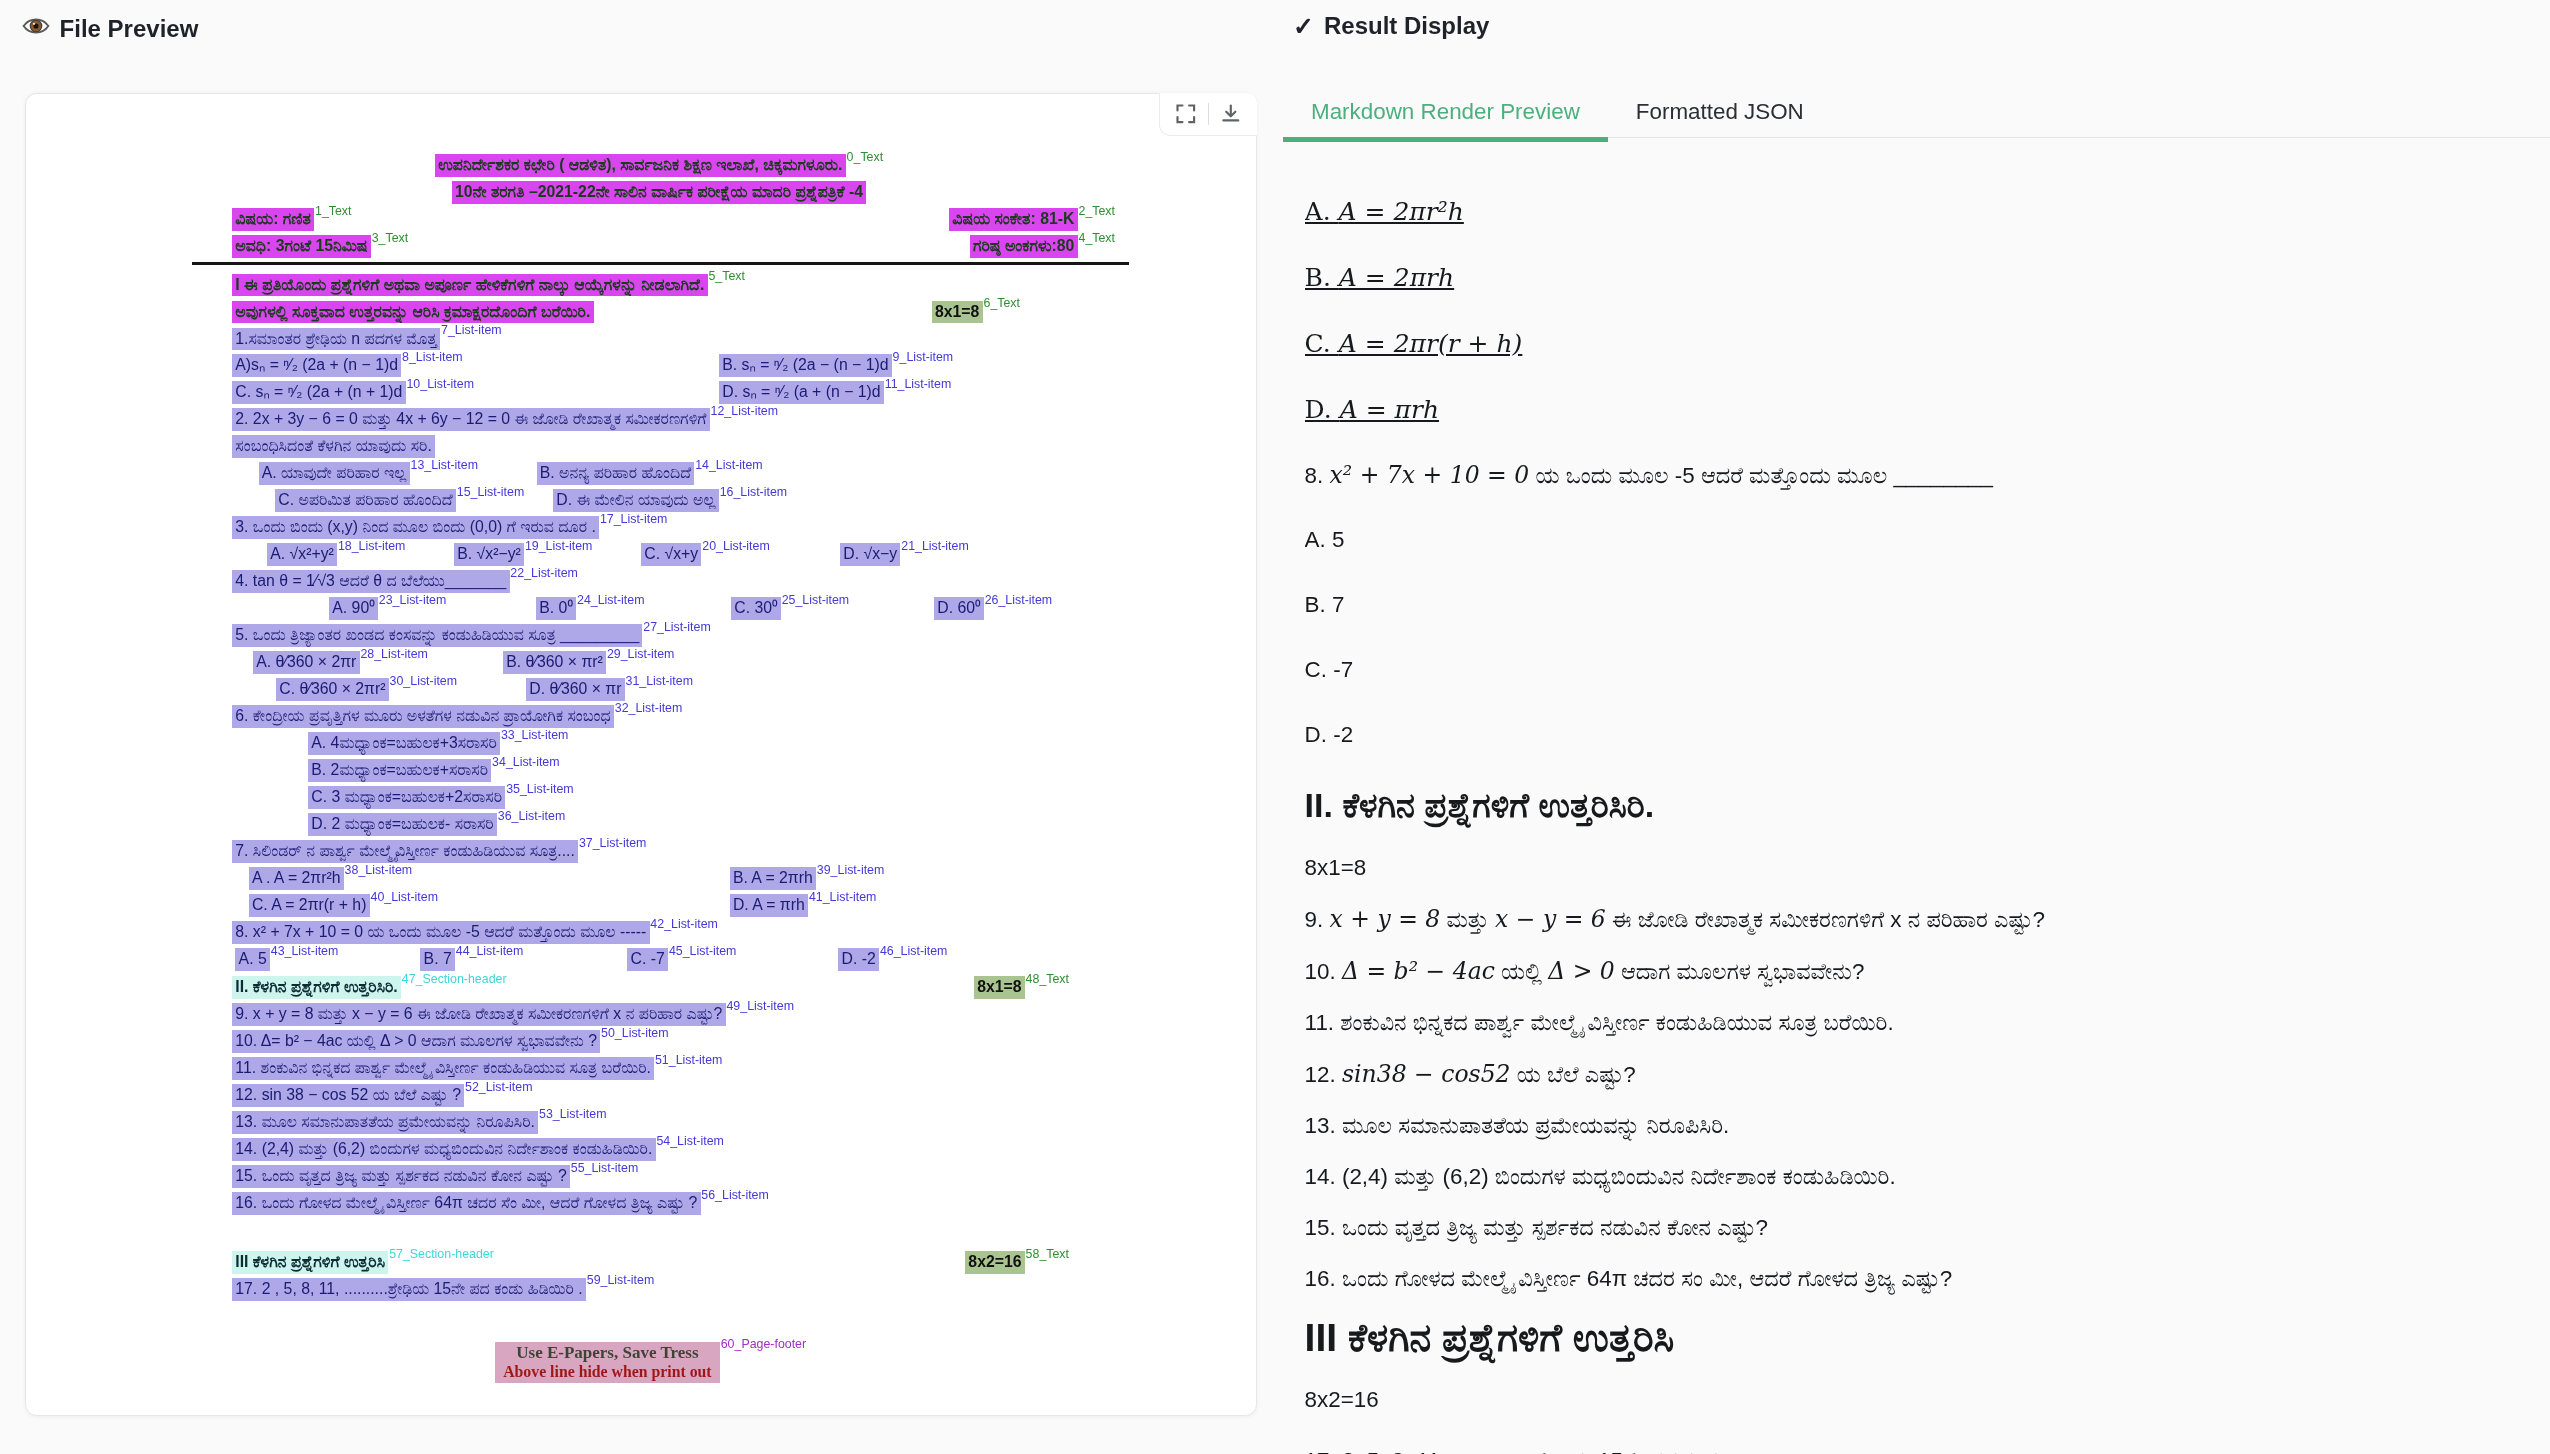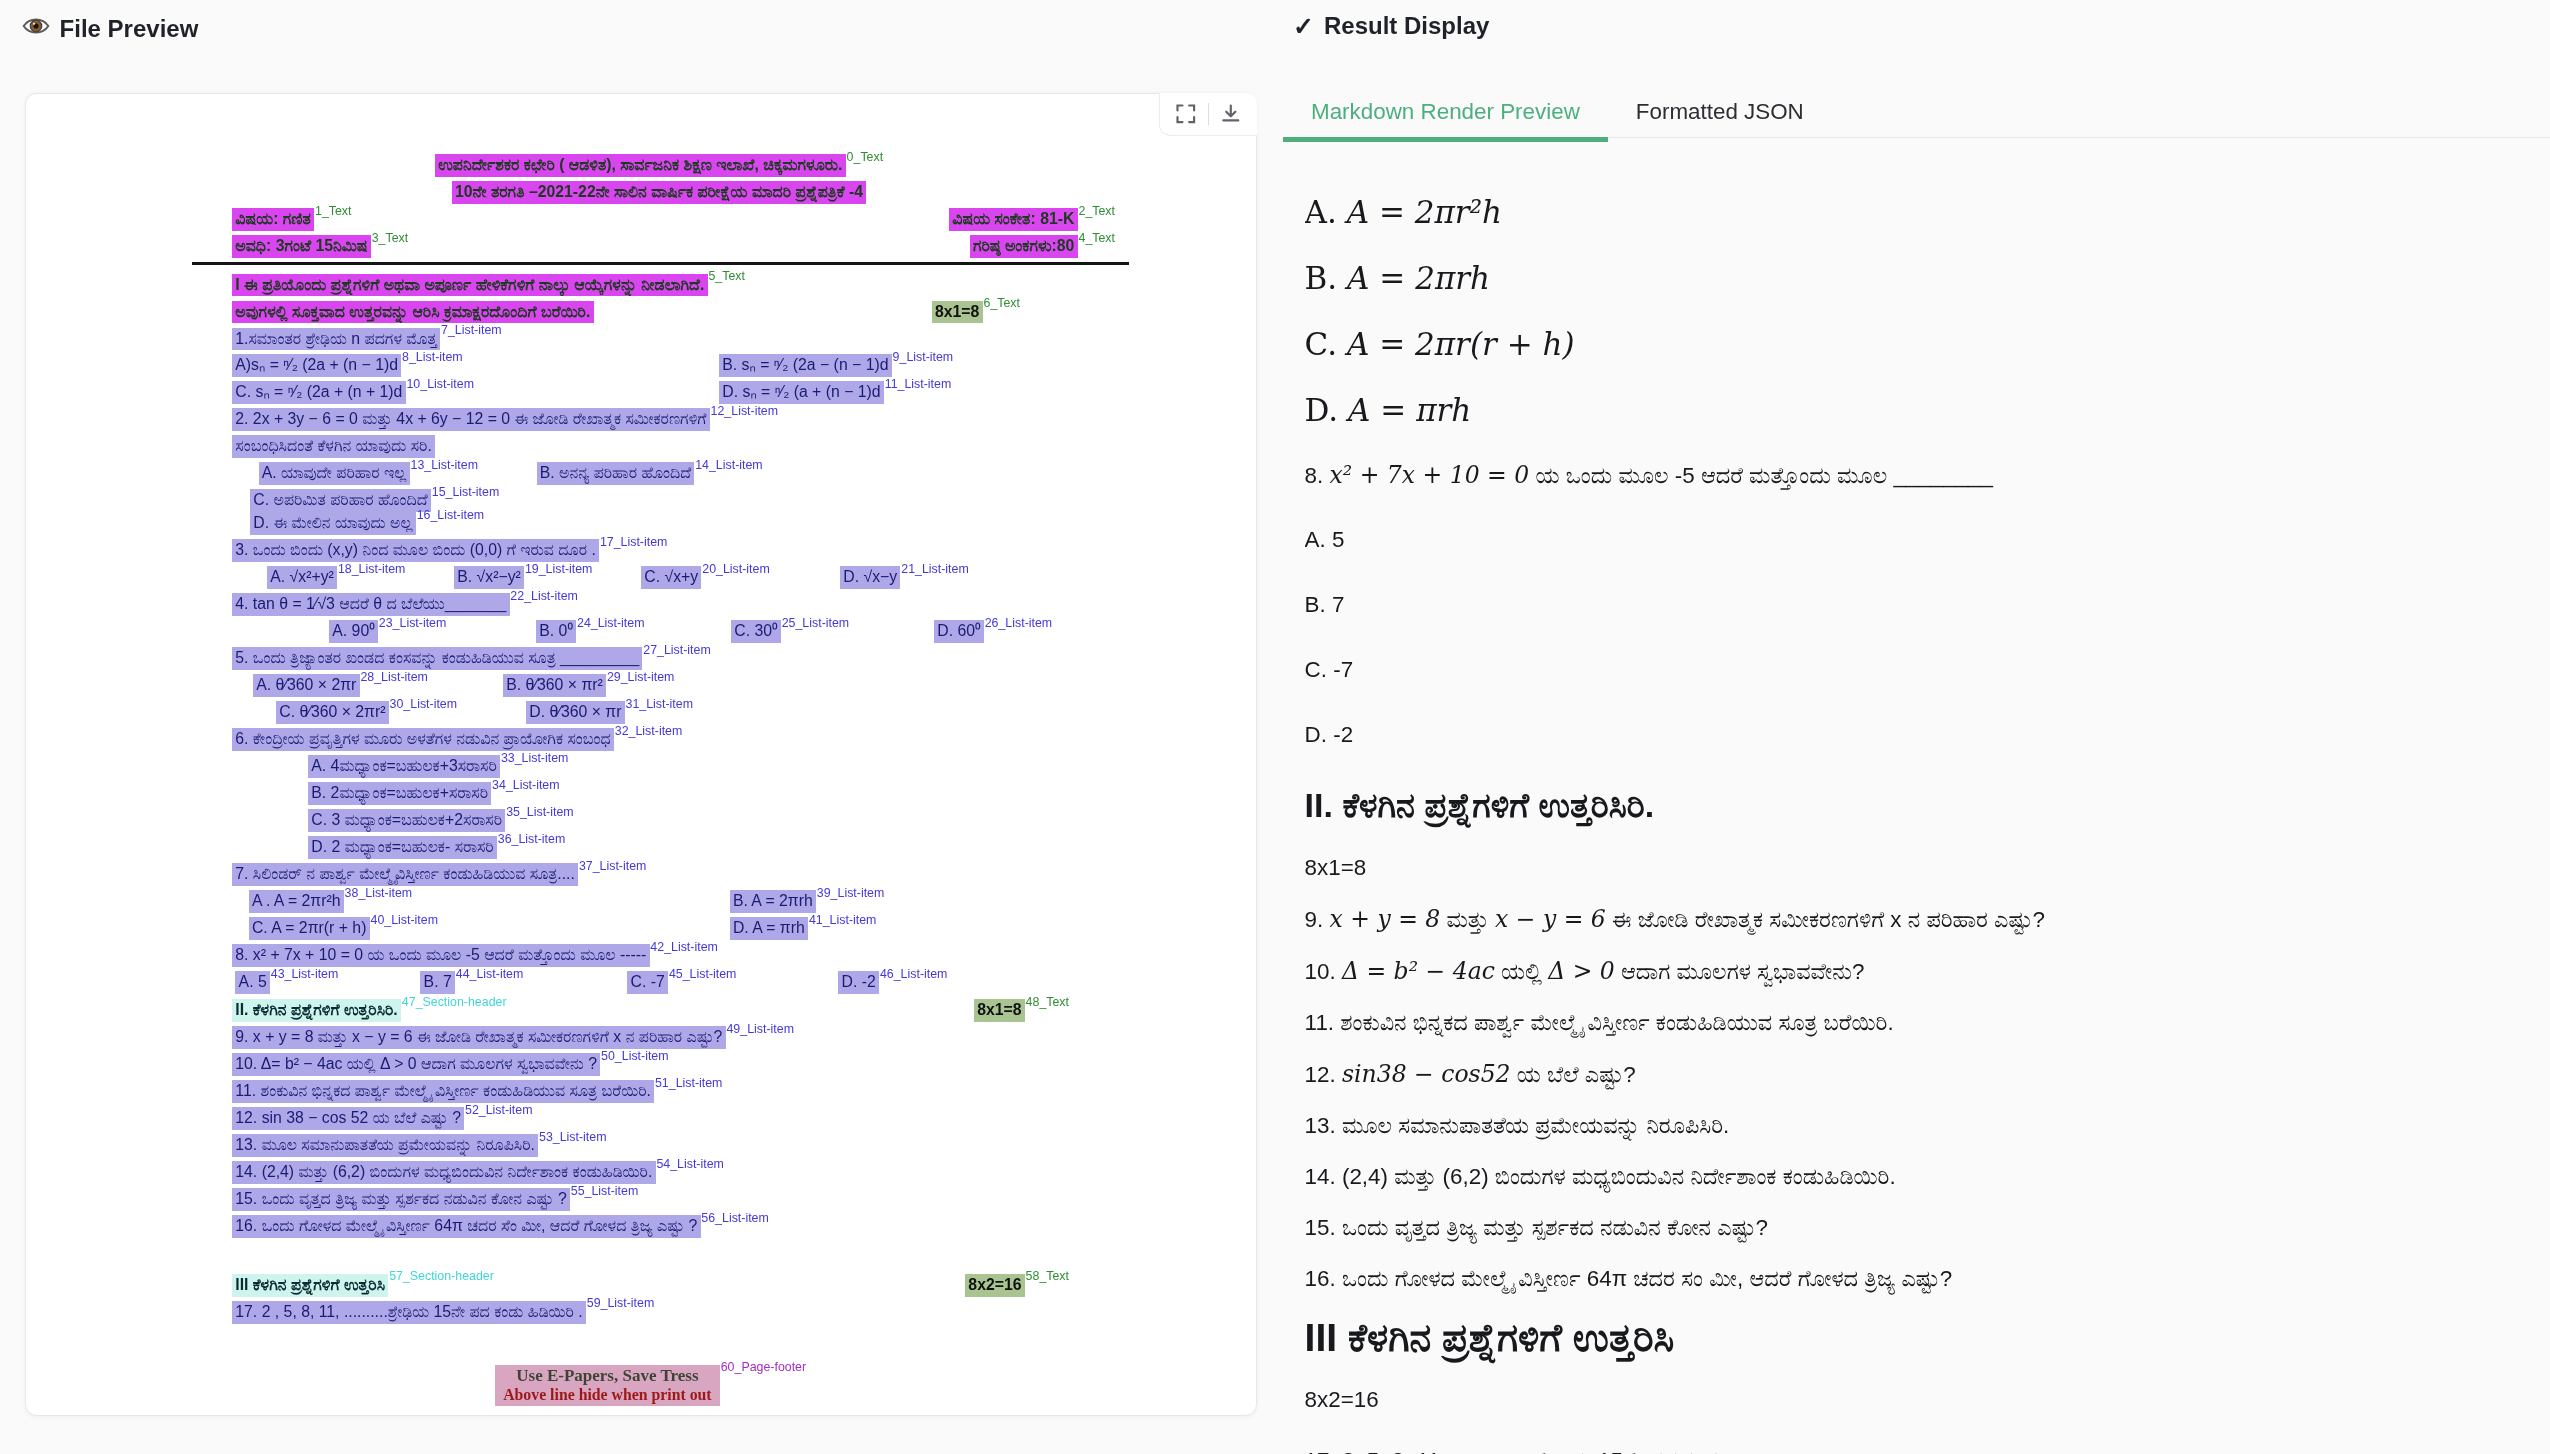--- a/index.html
+++ b/index.html
@@ -48,21 +48,21 @@
   .right-panel{position:absolute;left:1283px;top:0;right:0;bottom:0;}
   .tabbar{position:absolute;top:91px;left:0;right:0;height:46px;display:flex;
     border-bottom:1.7px solid #e7e7e9;}
   .tab{font-size:22.4px;padding:8.3px 28px 0;height:38px;box-sizing:content-box;cursor:pointer;
     color:#2b2f33;border-bottom:5px solid transparent;}
   .tab.active{color:#4caf7d;border-bottom-color:#4caf7d;}
   .tab+.tab{margin-left:0px;}
   .md-content{position:absolute;top:139px;left:21.6px;right:25px;bottom:0;overflow:hidden;
     padding-top:58px;}
   .md-line{color:#17191c;}
-  .md-line.option-math{font-family:"DejaVu Serif",serif;font-size:31px;line-height:30px;margin-bottom:36px;}
+  .md-line.option-math{font-family:"DejaVu Serif",serif;font-size:25px;line-height:30px;margin-bottom:36px;text-decoration:underline;}
   .md-line.option{font-size:22.4px;line-height:28px;margin-bottom:37px;}
   .md-line.question{font-size:22.4px;line-height:28px;margin-bottom:23px;}
   .md-line.meta{font-size:22.4px;line-height:28px;margin-bottom:23px;}
   .md-line.h2{font-size:34px;font-weight:bold;margin:8.3px 0 28px;}
   .md-line.h1{font-size:39px;font-weight:bold;margin:18px 0 25px;}
   .seg-math{font-family:"DejaVu Serif",serif;font-style:italic;font-size:1.05em;}
   .option-math .seg-math{font-size:1em;}
 </style>
 </head>
 <body>
@@ -195,21 +195,21 @@
       <div class="doc-row" style="margin-left: 26.5px;">
         <span class="doc-col" style="width: 278px; flex: 0 0 auto;">
           <span class="hl hl-purple">A. ಯಾವುದೇ ಪರಿಹಾರ ಇಲ್ಲ</span>
           <span class="tag tag-purple">13_List-item</span>
         </span>
         <span class="doc-col">
           <span class="hl hl-purple">B. ಅನನ್ಯ ಪರಿಹಾರ ಹೊಂದಿದೆ</span>
           <span class="tag tag-purple">14_List-item</span>
         </span>
       </div>
-      <div class="doc-row" style="margin-left: 18px; flex-direction: column;">
+      <div class="doc-row" style="margin-left: 43px;">
         <span class="doc-col" style="width: 278px; flex: 0 0 auto;">
           <span class="hl hl-purple">C. ಅಪರಿಮಿತ ಪರಿಹಾರ ಹೊಂದಿದೆ</span>
           <span class="tag tag-purple">15_List-item</span>
         </span>
         <span class="doc-col">
           <span class="hl hl-purple">D. ಈ ಮೇಲಿನ ಯಾವುದು ಅಲ್ಲ</span>
           <span class="tag tag-purple">16_List-item</span>
         </span>
       </div>
       <div class="doc-row">

